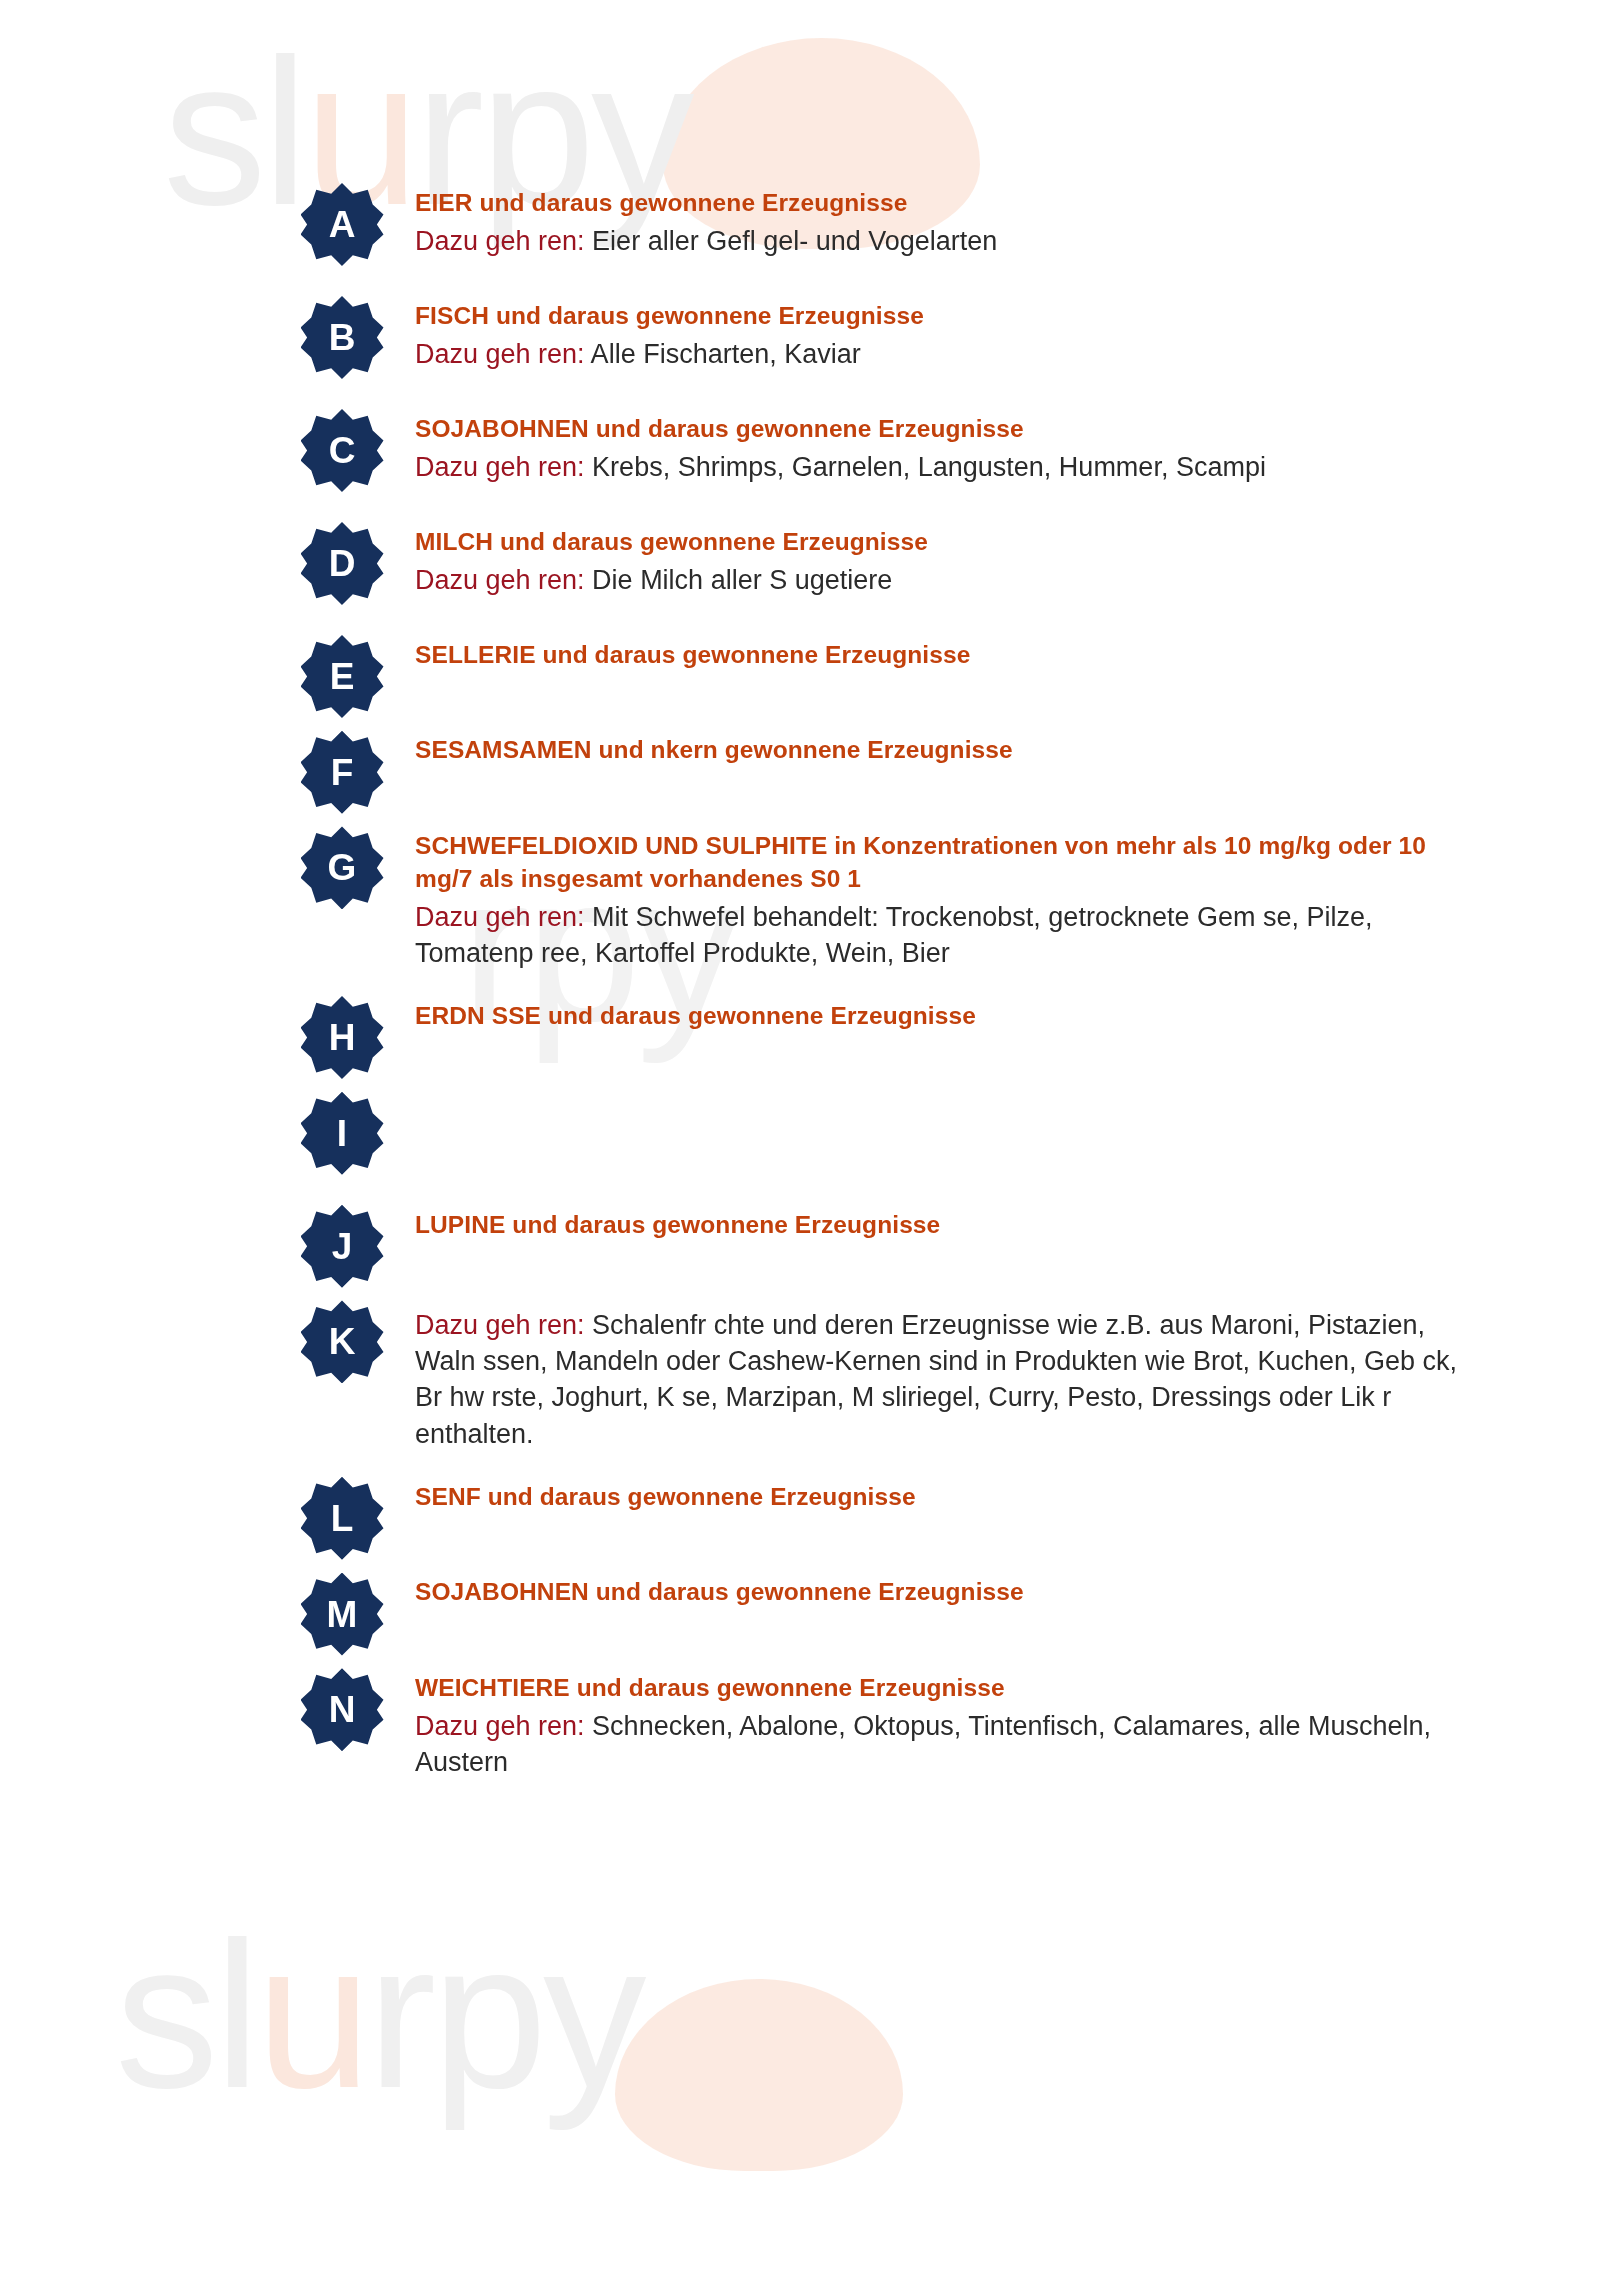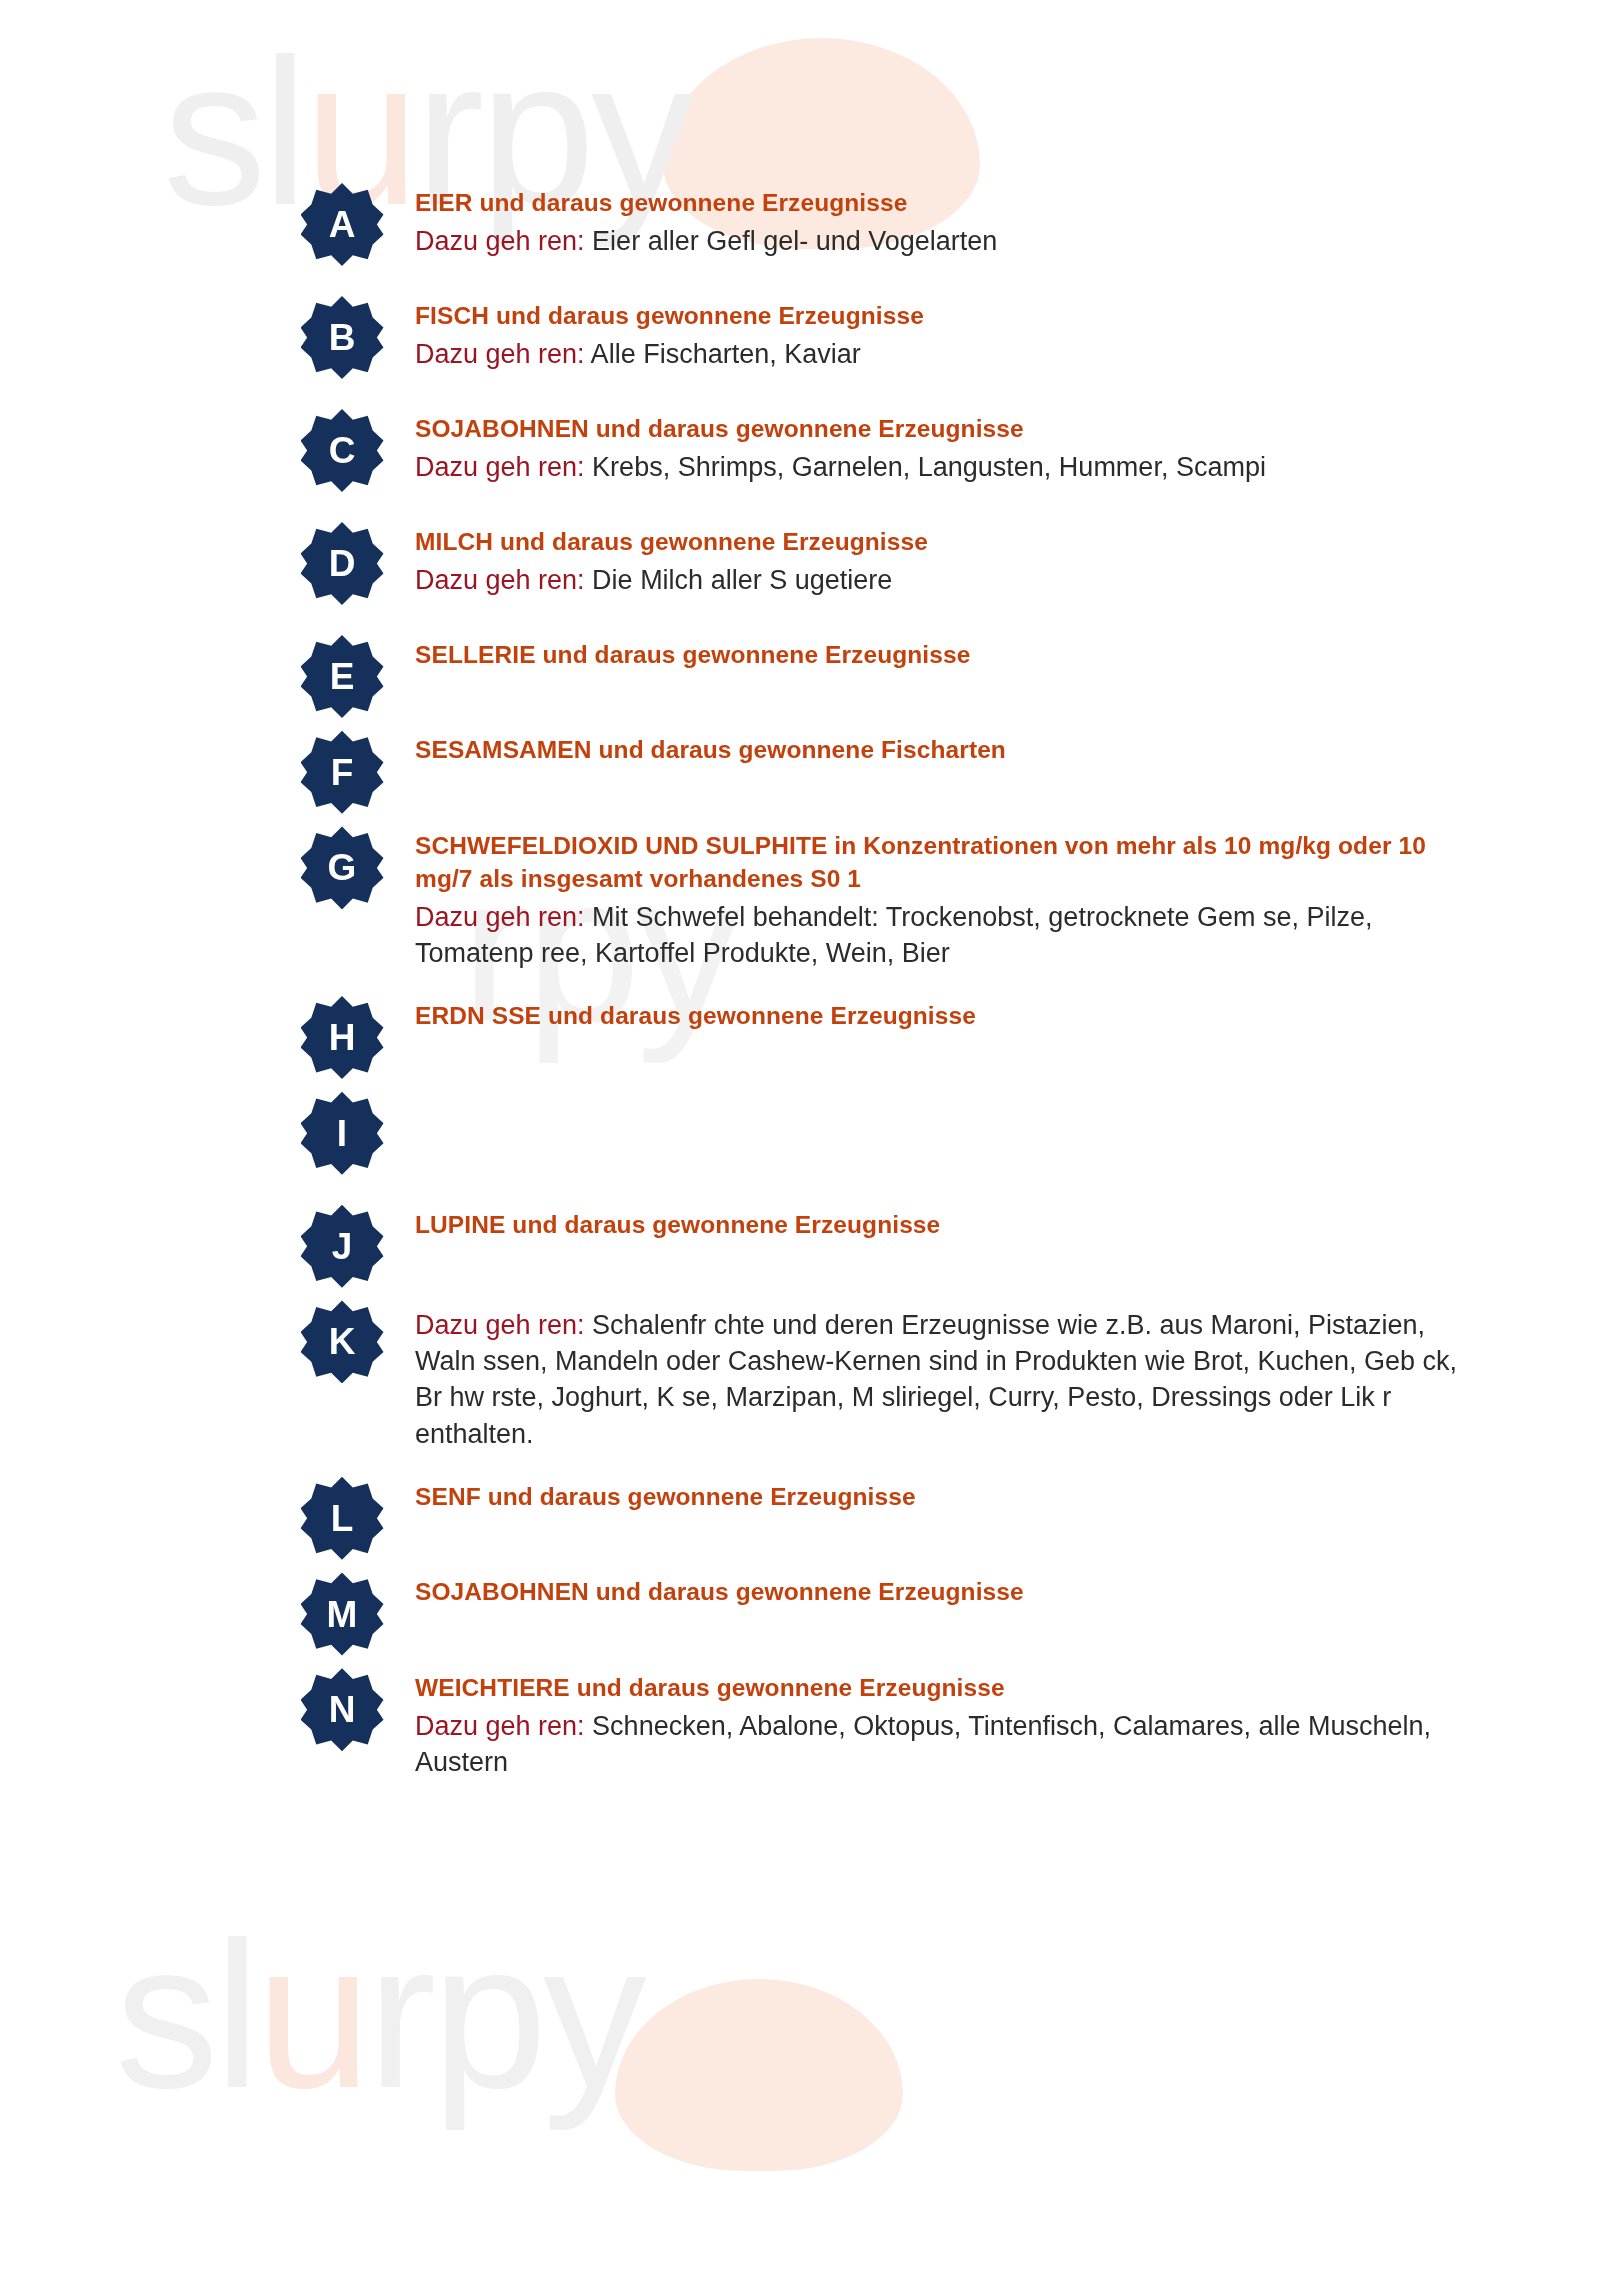--- a/index.html
+++ b/index.html
@@ -199,21 +199,21 @@
         </div>
         <div class="texts">
           <p class="title">SELLERIE und daraus gewonnene Erzeugnisse</p>
         </div>
       </div>
       <div class="allergen-row gap-sm">
         <div class="badge-wrap">
           <div class="badge">F</div>
         </div>
         <div class="texts">
-          <p class="title">SESAMSAMEN und daraus gewonnene Fischarten</p>
+          <p class="title">SESAMSAMEN und nkern gewonnene Erzeugnisse</p>
         </div>
       </div>
       <div class="allergen-row gap-md">
         <div class="badge-wrap">
           <div class="badge">G</div>
         </div>
         <div class="texts">
           <p class="title">SCHWEFELDIOXID UND SULPHITE in Konzentrationen von mehr als 10 mg/kg oder 10 mg/7 als insgesamt vorhandenes S0 1</p>
           <p class="desc"><span class="lead">Dazu geh ren:</span><span> Mit Schwefel behandelt: Trockenobst, getrocknete Gem se, Pilze, Tomatenp ree, Kartoffel Produkte, Wein, Bier</span></p>
         </div>

